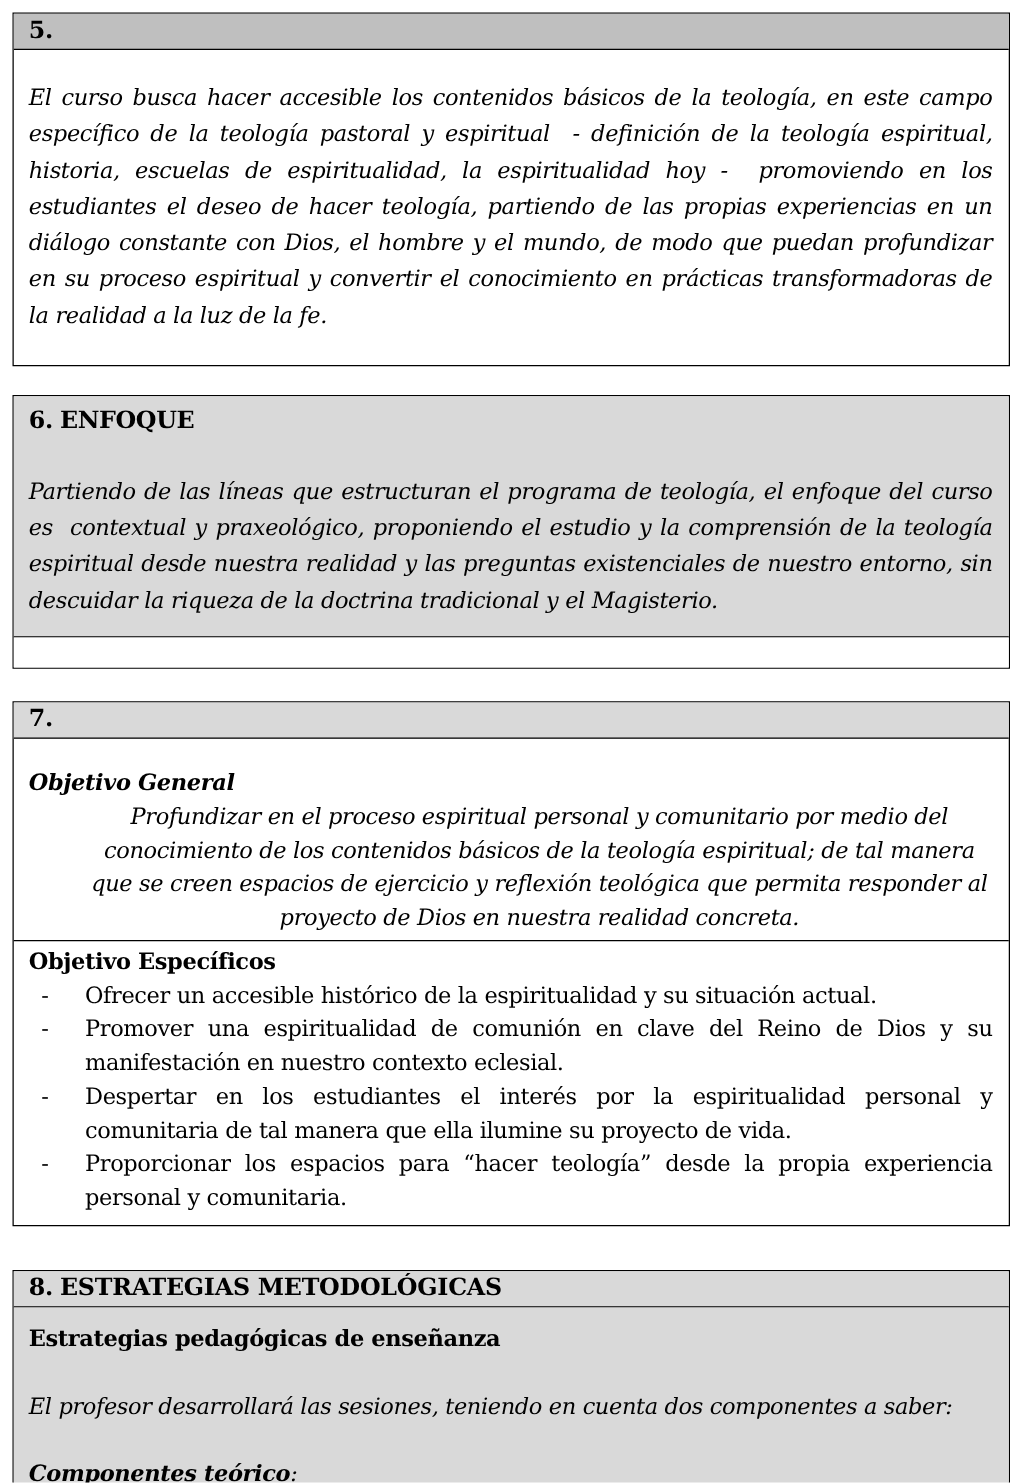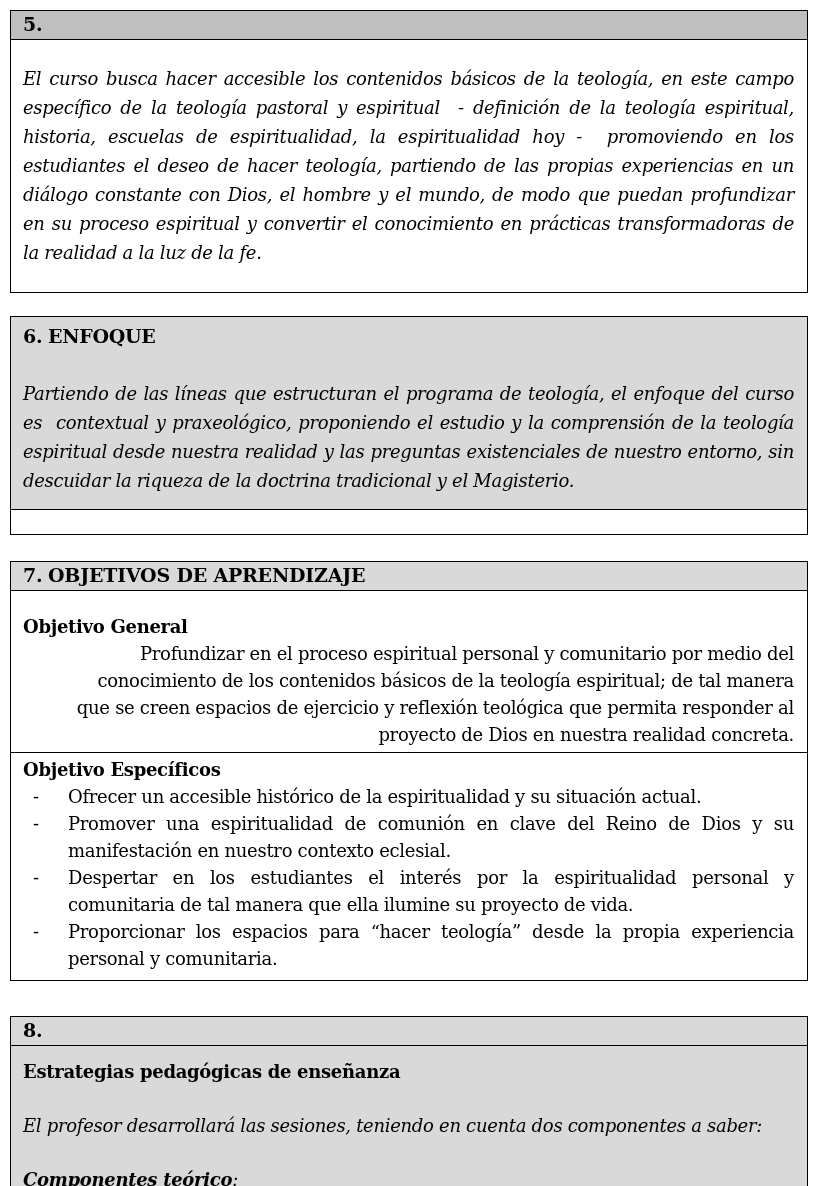--- a/index.html
+++ b/index.html
@@ -60,22 +60,23 @@
     line-height: 29px;
   }
   .cell6 .par { margin-top: 28px; line-height: 29px; }
   .empty-row { height: 24px; background: #fff; }
 
   
   .cellA {
     min-height: 153px;
     padding: 22px 13px 4px 12px;
     line-height: 27px;
+    font-style: italic;
   }
-  .cellA .indent { margin-left: 46px; text-align: right; }
+  .cellA .indent { margin-left: 46px; text-align: center; }
   .cellB {
     min-height: 202px;
     border-top: 1.5px solid #000;
     padding: 3px 13px 8px 12px;
     line-height: 27px;
   }
   .bullet { display: flex; align-items: baseline; padding-left: 10px; }
   .dash { display: inline-block; width: 35px; flex: none; }
   .btext { flex: 1; text-align: justify; }
 
@@ -106,21 +107,20 @@
         <span class="ttl">ENFOQUE</span>
       </div>
       <p class="par just">Partiendo de las líneas que estructuran el programa de teología, el enfoque del curso es &nbsp;contextual y praxeológico, proponiendo el estudio y la comprensión de la teología espiritual desde nuestra realidad y las preguntas existenciales de nuestro entorno, sin descuidar la riqueza de la doctrina tradicional y el Magisterio.</p>
     </div>
     <div class="empty-row"></div>
   </section>
 
   <section class="tbl sec7">
     <div class="hdr shade-light bordered">
       <span class="num">7.</span>
-      <span class="ttl">OBJETIVOS DE APRENDIZAJE</span>
     </div>
     <div class="cellA">
       <div class="bold">Objetivo General</div>
       <p class="indent">Profundizar en el proceso espiritual personal y comunitario por medio del conocimiento de los contenidos básicos de la teología espiritual; de tal manera que se creen espacios de ejercicio y reflexión teológica que permita responder al proyecto de Dios en nuestra realidad concreta.</p>
     </div>
     <div class="cellB">
       <div class="bold">Objetivo Específicos</div>
       <div class="bullet">
         <span class="dash">-</span>
         <span class="btext">Ofrecer un accesible histórico de la espiritualidad y su situación actual.</span>
@@ -136,20 +136,21 @@
       <div class="bullet">
         <span class="dash">-</span>
         <span class="btext">Proporcionar los espacios para “hacer teología” desde la propia experiencia personal y comunitaria.</span>
       </div>
     </div>
   </section>
 
   <section class="tbl sec8">
     <div class="hdr shade-light bordered">
       <span class="num">8.</span>
+      <span class="ttl">ESTRATEGIAS METODOLÓGICAS</span>
     </div>
     <div class="body8 shade-light">
       <p class="bold">Estrategias pedagógicas de enseñanza</p>
       <p class="gap">El profesor desarrollará las sesiones, teniendo en cuenta dos componentes a saber:</p>
       <p class="gap"><span class="bold">Componentes teórico</span><span>:</span></p>
 
     </div>
   </section>
 
 </div>

